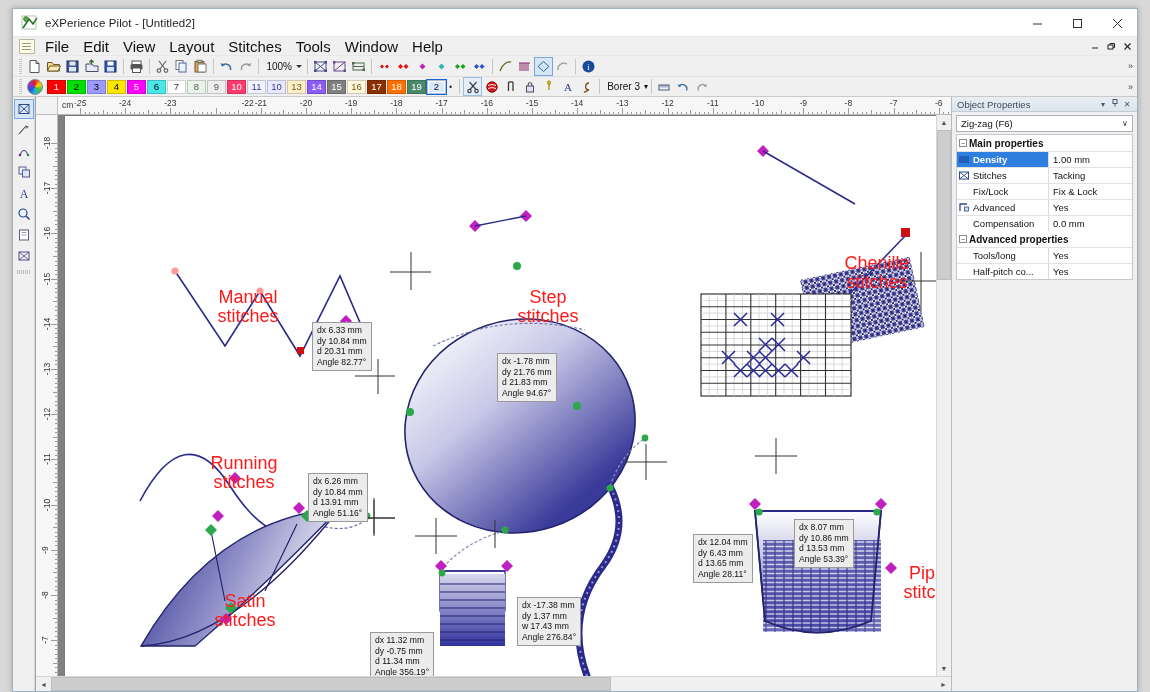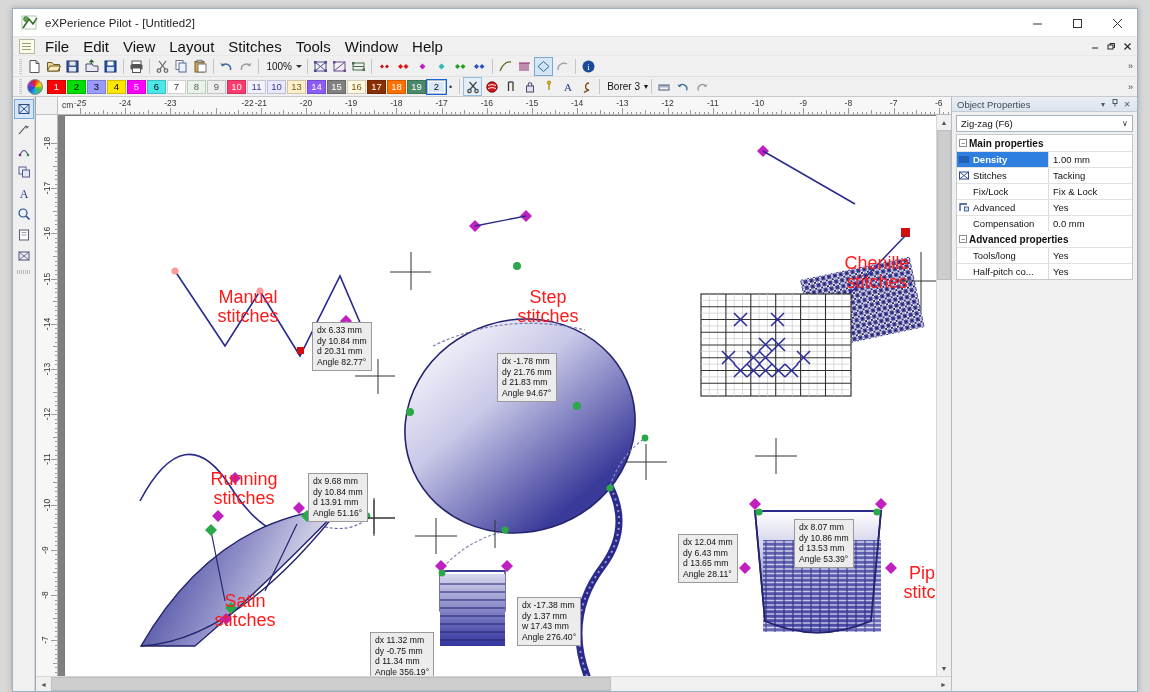--- a/index.html
+++ b/index.html
@@ -1050,21 +1050,21 @@
               <circle cx="812" cy="396" r="3.6" fill="#2aa84a"></circle>
               <polygon points="674,452 680,446 686,452 680,458" fill="#c020c0"></polygon>
               <polygon points="820,452 826,446 832,452 826,458" fill="#c020c0"></polygon>
               <line x1="690" y1="340" x2="732" y2="340" stroke="#333" stroke-width="1"></line>
               <line x1="711" y1="322" x2="711" y2="358" stroke="#333" stroke-width="1"></line>
             </svg>
 
             <div id="labels">
                 <div class="rlab" style="left: 128px; top: 172px; width: 110px;">Manual
 stitches</div>
-                <div class="rlab" style="left: 120px; top: 354px; width: 118px;">Running
+                <div class="rlab" style="left: 120px; top: 338px; width: 118px;">Running
 stitches</div>
                 <div class="rlab" style="left: 130px; top: 476px; width: 100px;">Satin
 stitches</div>
                 <div class="rlab" style="left: 428px; top: 172px; width: 110px;">Step
 stitches</div>
                 <div class="rlab" style="left: 752px; top: 138px; width: 120px;">Chenille
 stitches</div>
                 <div class="rlab" style="left: 848px; top: 304px; width: 140px;">Cross-stitch
 stitches</div>
                 <div class="rlab" style="left: 814px; top: 448px; width: 110px;">Piping
@@ -1077,38 +1077,38 @@
                   <div>d 20.31 mm</div>
                   <div>Angle 82.77°</div>
                 </div>
                 <div class="tip" style="left: 432px; top: 237px;">
                   <div>dx -1.78 mm</div>
                   <div>dy 21.76 mm</div>
                   <div>d 21.83 mm</div>
                   <div>Angle 94.67°</div>
                 </div>
                 <div class="tip" style="left: 243px; top: 357px;">
-                  <div>dx 9.68 mm</div>
+                  <div>dx 6.26 mm</div>
                   <div>dy 10.84 mm</div>
                   <div>d 13.91 mm</div>
                   <div>Angle 51.16°</div>
                 </div>
                 <div class="tip" style="left: 305px; top: 516px;">
                   <div>dx 11.32 mm</div>
                   <div>dy -0.75 mm</div>
                   <div>d 11.34 mm</div>
                   <div>Angle 356.19°</div>
                 </div>
                 <div class="tip" style="left: 452px; top: 481px;">
                   <div>dx -17.38 mm</div>
                   <div>dy 1.37 mm</div>
                   <div>w 17.43 mm</div>
-                  <div>Angle 276.40°</div>
+                  <div>Angle 276.84°</div>
                 </div>
-                <div class="tip" style="left: 613px; top: 418px;">
+                <div class="tip" style="left: 628px; top: 418px;">
                   <div>dx 12.04 mm</div>
                   <div>dy 6.43 mm</div>
                   <div>d 13.65 mm</div>
                   <div>Angle 28.11°</div>
                 </div>
                 <div class="tip" style="left: 729px; top: 403px;">
                   <div>dx 8.07 mm</div>
                   <div>dy 10.86 mm</div>
                   <div>d 13.53 mm</div>
                   <div>Angle 53.39°</div>

